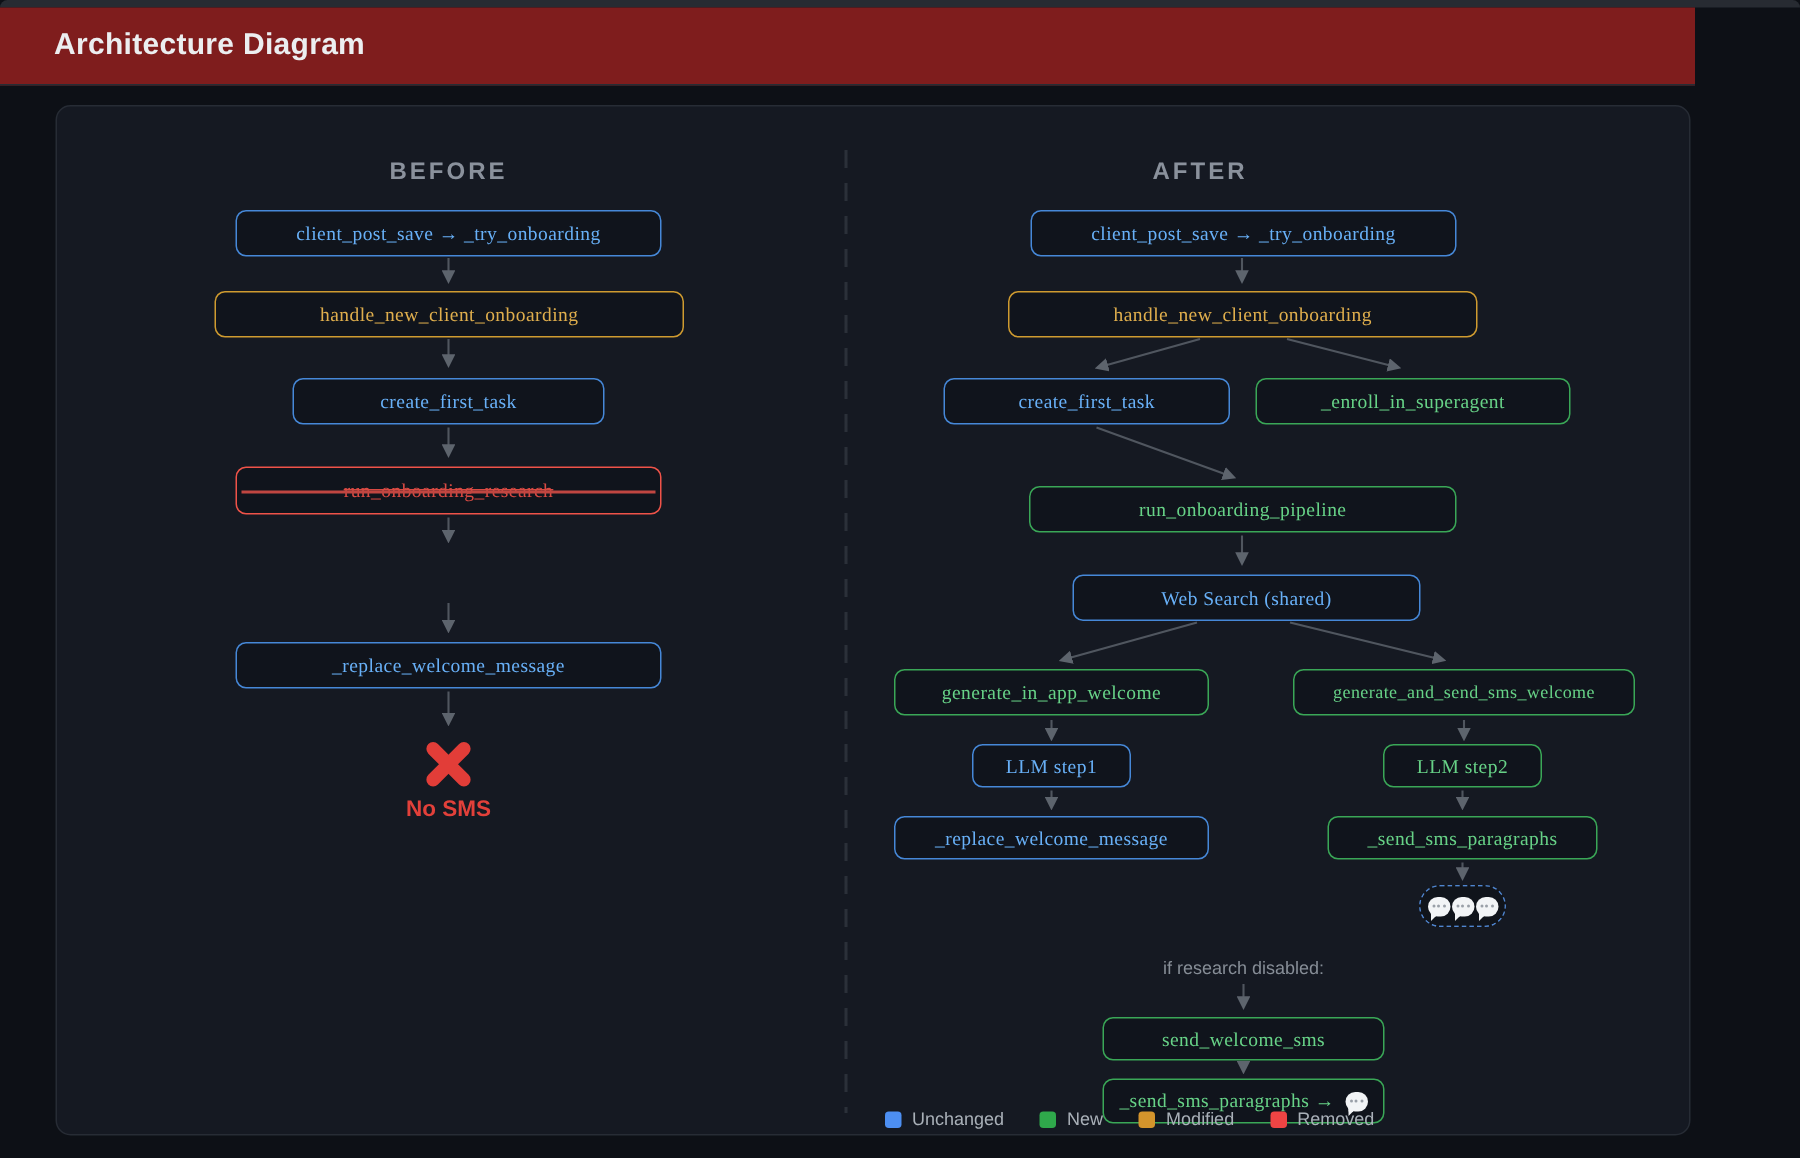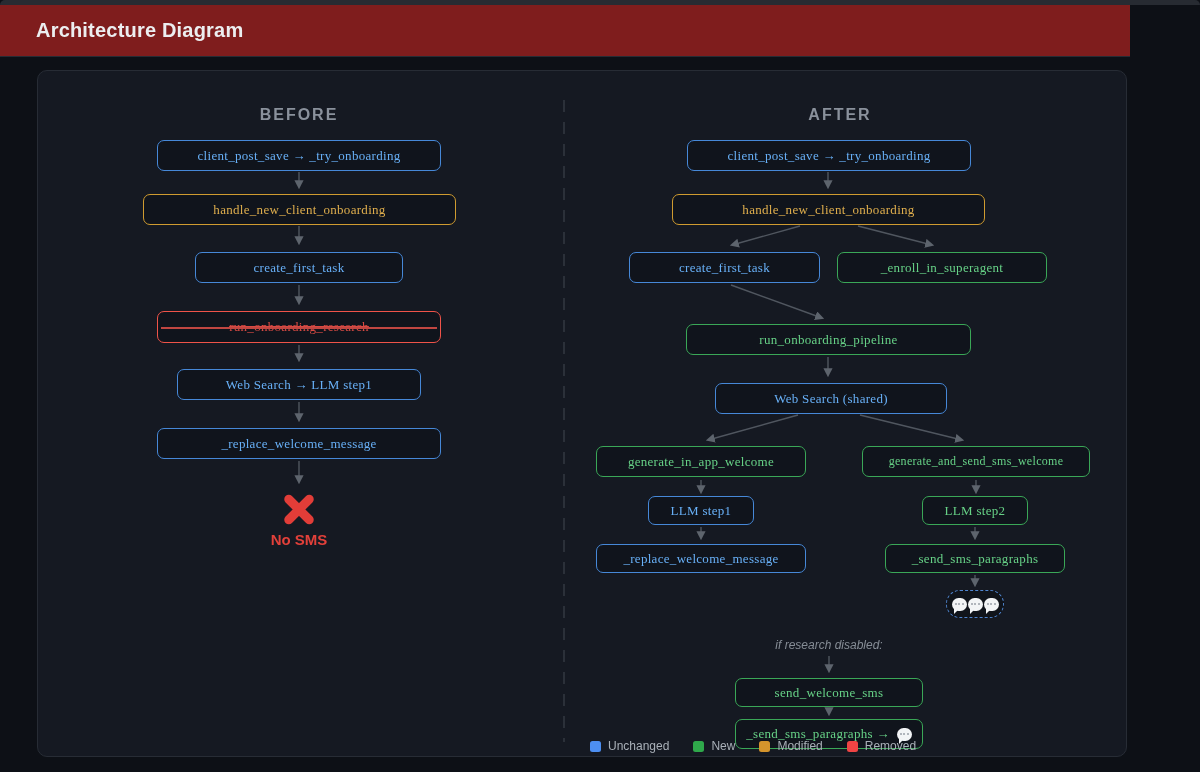--- a/index.html
+++ b/index.html
@@ -53,21 +53,21 @@
                  border:1.5px dashed #4f85cf; border-radius:14px; background:rgba(13,17,23,.6);
                  display:flex; align-items:center; justify-content:center; gap:1px; }
   .bubble { position:relative; width:15px; height:13px; background:#f2f4f6; border-radius:7px;
             display:inline-flex; align-items:center; justify-content:center; gap:1.5px;
             flex:0 0 auto; }
   .bubble::after { content:""; position:absolute; left:2px; bottom:-3px;
                    border:3px solid transparent; border-top-color:#f2f4f6; border-left-color:#f2f4f6; }
   .bubble .dot { width:2px; height:2px; border-radius:50%; background:#9aa0a8; }
 
   .cond-note { position:absolute; left:729px; top:638px; width:200px; text-align:center; z-index:2;
-               font-size:12px; font-style:italic; color:#868d96; }
+               font-size:12px; color:#868d96; }
 
   .legend { position:absolute; left:590px; top:739px; z-index:3; display:flex; gap:24px;
             align-items:center; font-size:12px; color:#a9b0b8; }
   .legend .litem { display:flex; align-items:center; gap:7px;text-align:center; }
   .legend .sw { width:11px; height:11px; border-radius:2.5px; display:inline-block; }
 </style>
 </head>
 <body>
 
 <div id="canvas">
@@ -105,27 +105,26 @@
       <line x1="701" y1="527" x2="701" y2="538" marker-end="url(#ah)"></line>
       <line x1="976" y1="480" x2="976" y2="492" marker-end="url(#ah)"></line>
       <line x1="975" y1="527" x2="975" y2="538" marker-end="url(#ah)"></line>
       <line x1="975" y1="575" x2="975" y2="585" marker-end="url(#ah)"></line>
       <line x1="829" y1="656" x2="829" y2="671" marker-end="url(#ah)"></line>
       <line x1="829" y1="708" x2="829" y2="714" marker-end="url(#ah)"></line>
     </g>
   </svg>
 
   <div class="col-header" style="left:199px;">BEFORE</div>
-  <div class="col-header" style="left:740px;">AFTER</div>
+  <div class="col-header" style="left:700px;">AFTER</div>
 
   <div class="node u" style="left:157px;top:140px;width:284px;height:31px">client_post_save → _try_onboarding</div>
   <div class="node m" style="left:143px;top:194px;width:313px;height:31px">handle_new_client_onboarding</div>
   <div class="node u" style="left:195px;top:252px;width:208px;height:31px">create_first_task</div>
   <div class="node r" style="left:157px;top:311px;width:284px;height:32px">run_onboarding_research</div>
-  <div class="node u" style="left:177px;top:369px;width:244px;height:31px">Web Search → LLM step1</div>
   <div class="node u" style="left:157px;top:428px;width:284px;height:31px">_replace_welcome_message</div>
 
   <div class="x-mark">
       <i class="b1"></i>
       <i class="b2"></i>
     </div>
   <div class="no-sms">No SMS</div>
 
   <div class="node u" style="left:687px;top:140px;width:284px;height:31px">client_post_save → _try_onboarding</div>
   <div class="node m" style="left:672px;top:194px;width:313px;height:31px">handle_new_client_onboarding</div>

